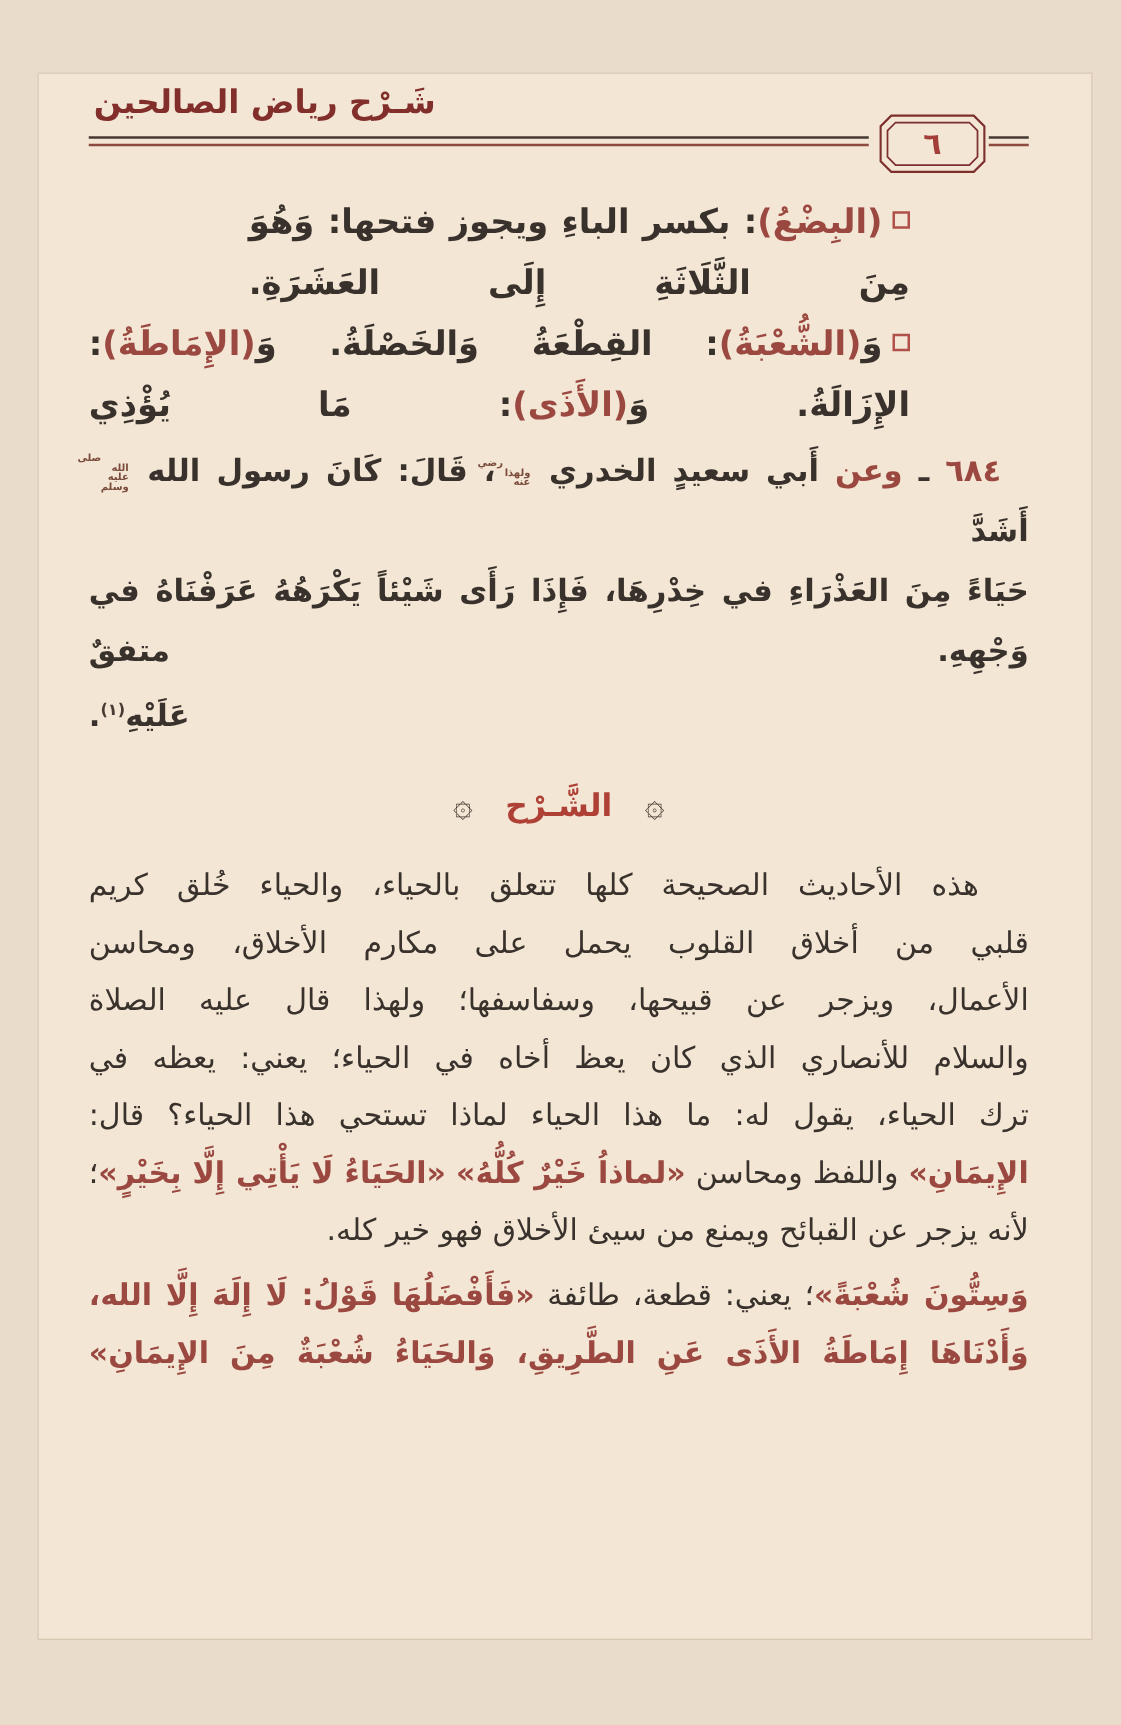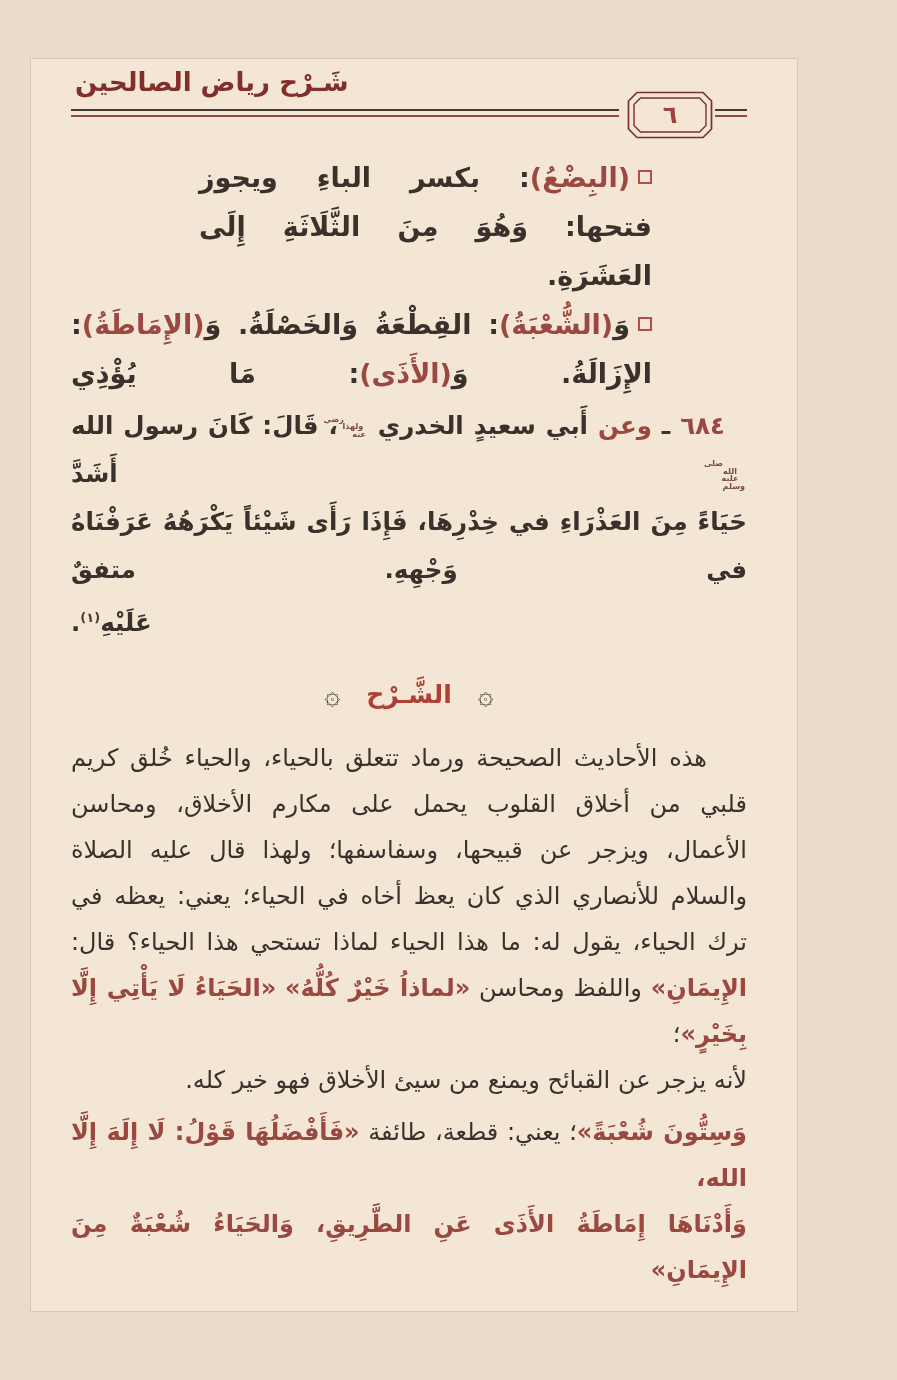--- a/index.html
+++ b/index.html
@@ -3,21 +3,21 @@
 <meta charset="utf-8">
 <style>
   html,body{margin:0;padding:0;}
   body{
     width:897px;height:1380px;position:relative;overflow:hidden;
     background:#eadcca;
     font-family:"DejaVu Sans",sans-serif;
     -webkit-font-smoothing:antialiased;
   }
   .page{
-    position:absolute;left:30px;top:58px;width:768px;height:1254px;
+    position:absolute;left:30px;top:58px;width:844px;height:1254px;
     background:#f3e6d5;border:1px solid #d8c7b1;
     box-sizing:border-box;padding:6px 50px 0 40px;
     direction:rtl;color:#39322c;
   }
   
   .header{position:relative;height:88px;}
   .h-title{
     position:absolute;left:4px;top:2px;
     font-size:26px;font-weight:bold;color:#822f2c;letter-spacing:1px;
   }
@@ -54,21 +54,21 @@
   .sharh .orn{font-size:27px;color:#453b33;}
   .sharh .t{font-size:25px;font-weight:bold;color:#ae4036;}
   
   .ind40{text-indent:40px;}
   .p2{margin-top:6px;}
   
   .seg-r{color:#9a4840;font-weight:bold;}
   .seg-b{font-weight:bold;color:#2f2a26;}
   .seg-sup{font-size:13px;vertical-align:9px;color:#4a3a33;}
   .seg-saw,.seg-raa{
-    display:inline-block;text-align:center;vertical-align:middle;
+    display:inline-block;text-align:right;vertical-align:middle;
     font-size:8px;line-height:7.5px;font-weight:bold;color:#7a4a3a;
     margin:0 2px;white-space:normal;
   }
   .seg-saw{width:30px;}
   .seg-raa{width:26px;}
 </style>
 </head>
 <body>
 
 <div class="page">
@@ -95,21 +95,21 @@
     <div class="l endleft"><span>عَلَيْهِ</span><span class="seg-sup">(١)</span><span>.</span></div>
   </div>
 
   <div class="sharh">
     <span class="orn">۞</span>
     <span class="t">الشَّـرْح</span>
     <span class="orn">۞</span>
   </div>
 
   <div>
-    <div class="l ind40"><span>هذه الأحاديث الصحيحة ورماد تتعلق بالحياء، والحياء خُلق كريم</span></div>
+    <div class="l ind40"><span>هذه الأحاديث الصحيحة كلها تتعلق بالحياء، والحياء خُلق كريم</span></div>
     <div class="l"><span>قلبي من أخلاق القلوب يحمل على مكارم الأخلاق، ومحاسن</span></div>
     <div class="l"><span>الأعمال، ويزجر عن قبيحها، وسفاسفها؛ ولهذا قال عليه الصلاة</span></div>
     <div class="l"><span>والسلام للأنصاري الذي كان يعظ أخاه في الحياء؛ يعني: يعظه في</span></div>
     <div class="l"><span>ترك الحياء، يقول له: ما هذا الحياء لماذا تستحي هذا الحياء؟ قال:</span></div>
     <div class="l"><span class="seg-r">الإِيمَانِ»</span><span> واللفظ ومحاسن </span><span class="seg-r">«لماذاُ خَيْرٌ كُلُّهُ»</span><span> </span><span class="seg-r">«الحَيَاءُ لَا يَأْتِي إِلَّا بِخَيْرٍ»</span><span>؛</span></div>
     <div class="l end"><span>لأنه يزجر عن القبائح ويمنع من سيئ الأخلاق فهو خير كله.</span></div>
   </div>
 
   <div class="p2">
     <div class="l"><span class="seg-r">وَسِتُّونَ شُعْبَةً»</span><span>؛ يعني: قطعة، طائفة </span><span class="seg-r">«فَأَفْضَلُهَا قَوْلُ: لَا إِلَهَ إِلَّا الله،</span></div>

